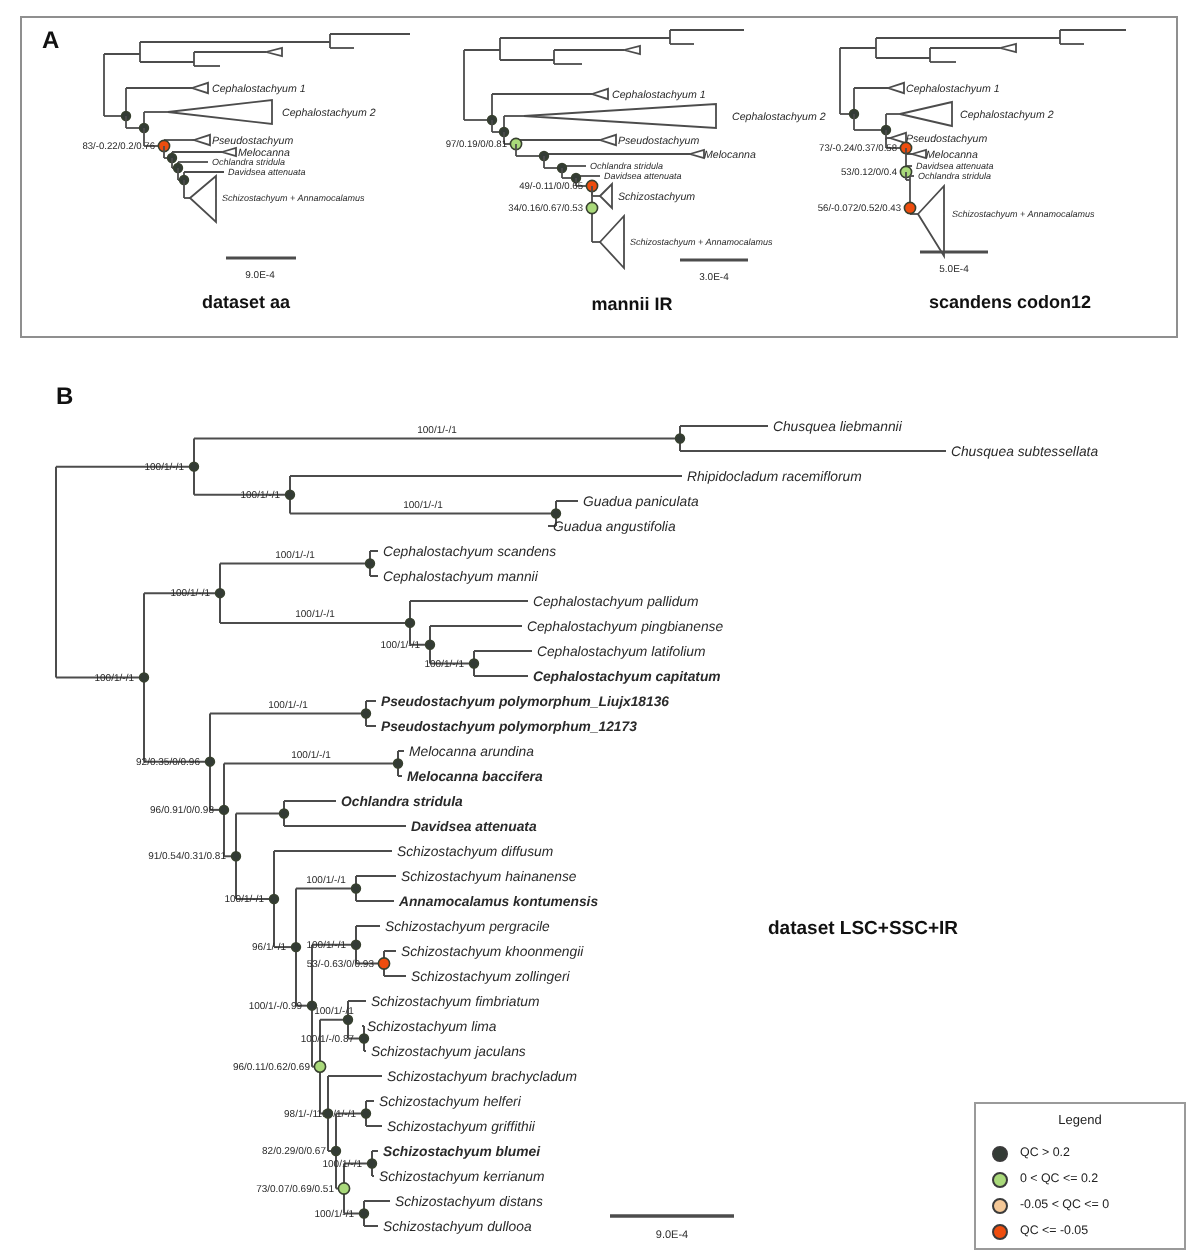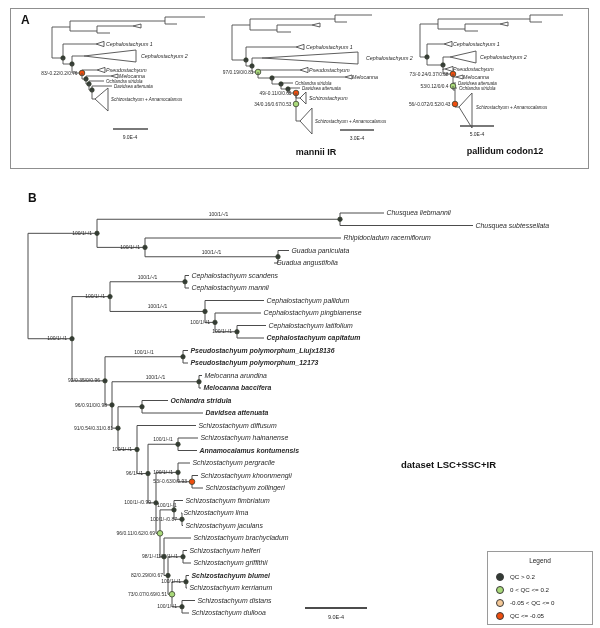--- a/index.html
+++ b/index.html
@@ -9,21 +9,21 @@
                border:1px solid #8f8f8f;box-sizing:border-box;}
   .panel-letter{position:absolute;font-weight:bold;font-size:12px;color:#111;}
   #letter-a{left:21px;top:13px;}
   #letter-b{left:28px;top:191px;}
   .caption{position:absolute;width:160px;text-align:center;font-weight:bold;
            font-size:9px;color:#111;}
   #cap-aa{left:43px;top:146px;}
   #cap-ir{left:236px;top:147px;}
   #cap-codon12{left:425px;top:146px;}
   #dataset-b-label{position:absolute;left:384px;top:459px;font-weight:bold;
-                   font-size:9.5px;color:#111;margin-left:17px;}
+                   font-size:9.5px;color:#111;}
   #tree-svg{position:absolute;left:0;top:0;}
   .legend-box{position:absolute;left:487px;top:551px;width:106px;height:74px;
               border:1px solid #9a9a9a;box-sizing:border-box;background:#fff;}
   .legend-title{text-align:center;font-size:6.5px;color:#222;margin-top:5px;}
   .legend-items{margin:6px 0 0 8px;}
   .legend-row{display:flex;align-items:center;height:13px;}
   .legend-dot{width:6px;height:6px;border-radius:50%;border:1px solid #3a3a3a;
               margin-right:6px;flex:0 0 auto;}
   .legend-label{font-size:6.2px;color:#222;white-space:nowrap;}
 </style>
@@ -408,22 +408,23 @@
       <circle cx="112" cy="404.943359375" r="2.2" fill="#333b35" stroke="#37402f" stroke-width="0.8"></circle>
       <text x="107" y="406.543359375" fill="#2a2a2a" font-size="5" text-anchor="end" font-style="normal" font-weight="normal">96/0.91/0/0.98</text>
       <circle cx="105" cy="380.8466796875" r="2.2" fill="#333b35" stroke="#37402f" stroke-width="0.8"></circle>
       <text x="100" y="382.4466796875" fill="#2a2a2a" font-size="5" text-anchor="end" font-style="normal" font-weight="normal">92/0.35/0/0.96</text>
       <circle cx="72" cy="338.72021484375" r="2.2" fill="#333b35" stroke="#37402f" stroke-width="0.8"></circle>
       <text x="67" y="340.32021484375" fill="#2a2a2a" font-size="5" text-anchor="end" font-style="normal" font-weight="normal">100/1/-/1</text>
       <line x1="305" y1="608" x2="367" y2="608" stroke="#4c4c4c" stroke-width="1.8"></line>
       <text x="336" y="619" fill="#2a2a2a" font-size="5.5" text-anchor="middle" font-style="normal" font-weight="normal">9.0E-4</text>
     </svg>
 
+  <div class="caption" id="cap-aa">dataset aa</div>
   <div class="caption" id="cap-ir">mannii IR</div>
-  <div class="caption" id="cap-codon12">pallidum codon12</div>
+  <div class="caption" id="cap-codon12">scandens codon12</div>
 
   <div id="dataset-b-label">dataset LSC+SSC+IR</div>
 
   <div class="legend-box">
     <div class="legend-title">Legend</div>
     <div class="legend-items" id="legend-items">
         <div class="legend-row">
           <span class="legend-dot" style="background-color: rgb(51, 59, 53);"></span>
           <span class="legend-label">QC &gt; 0.2</span>
         </div>

